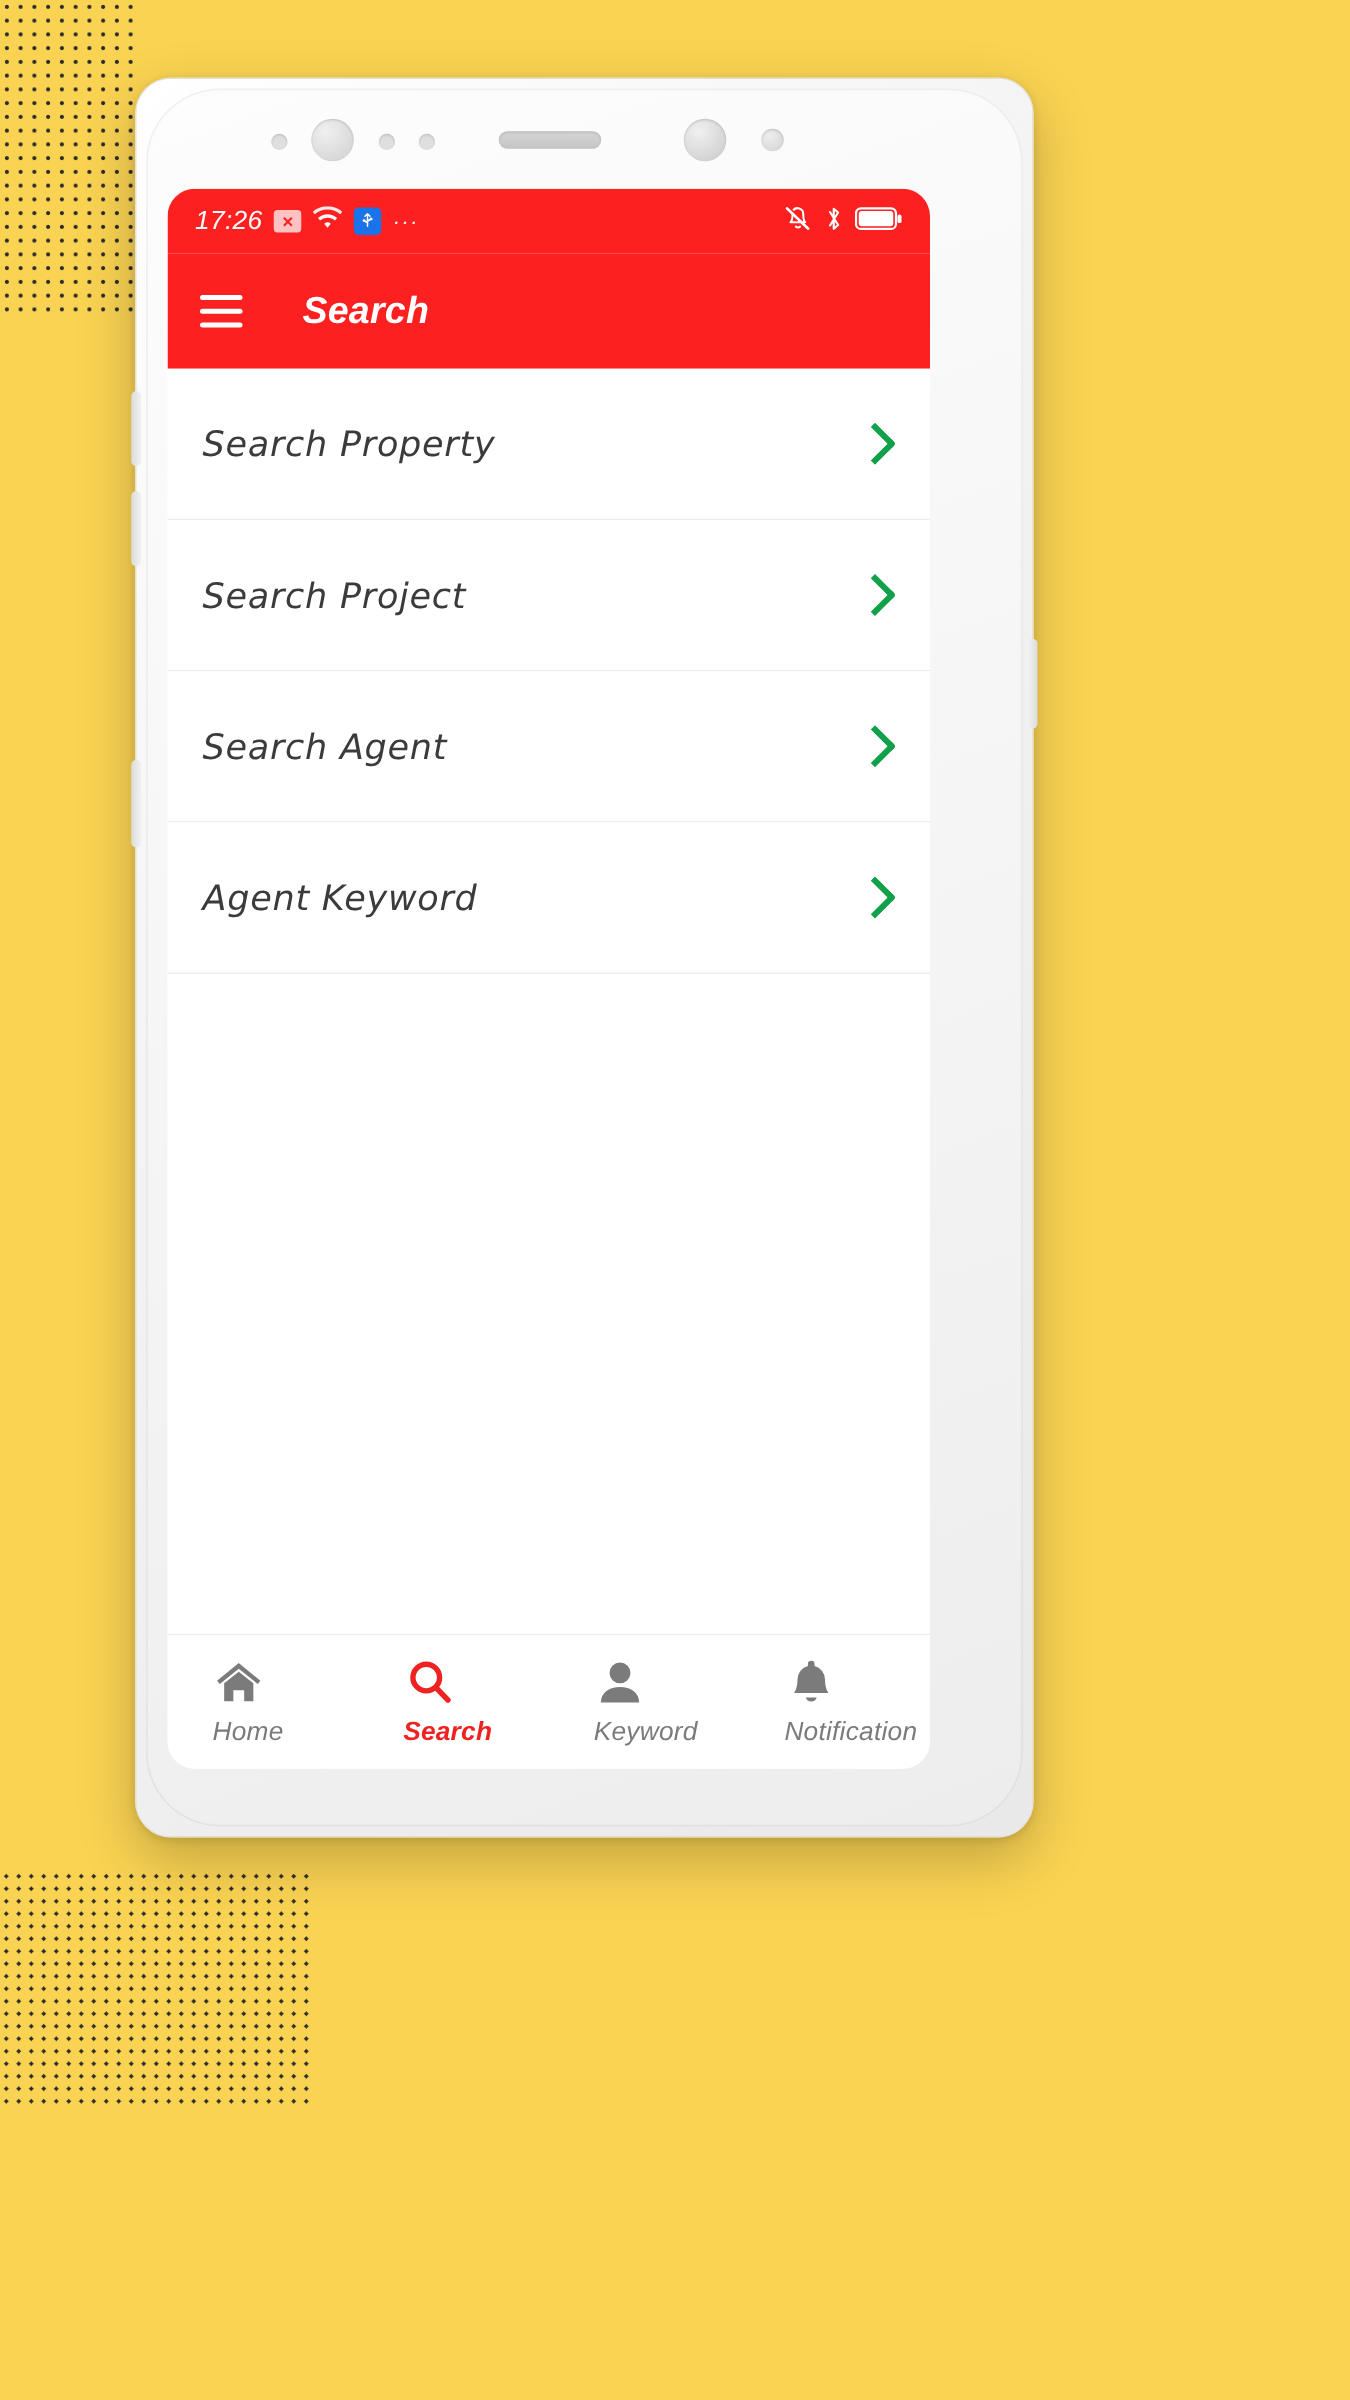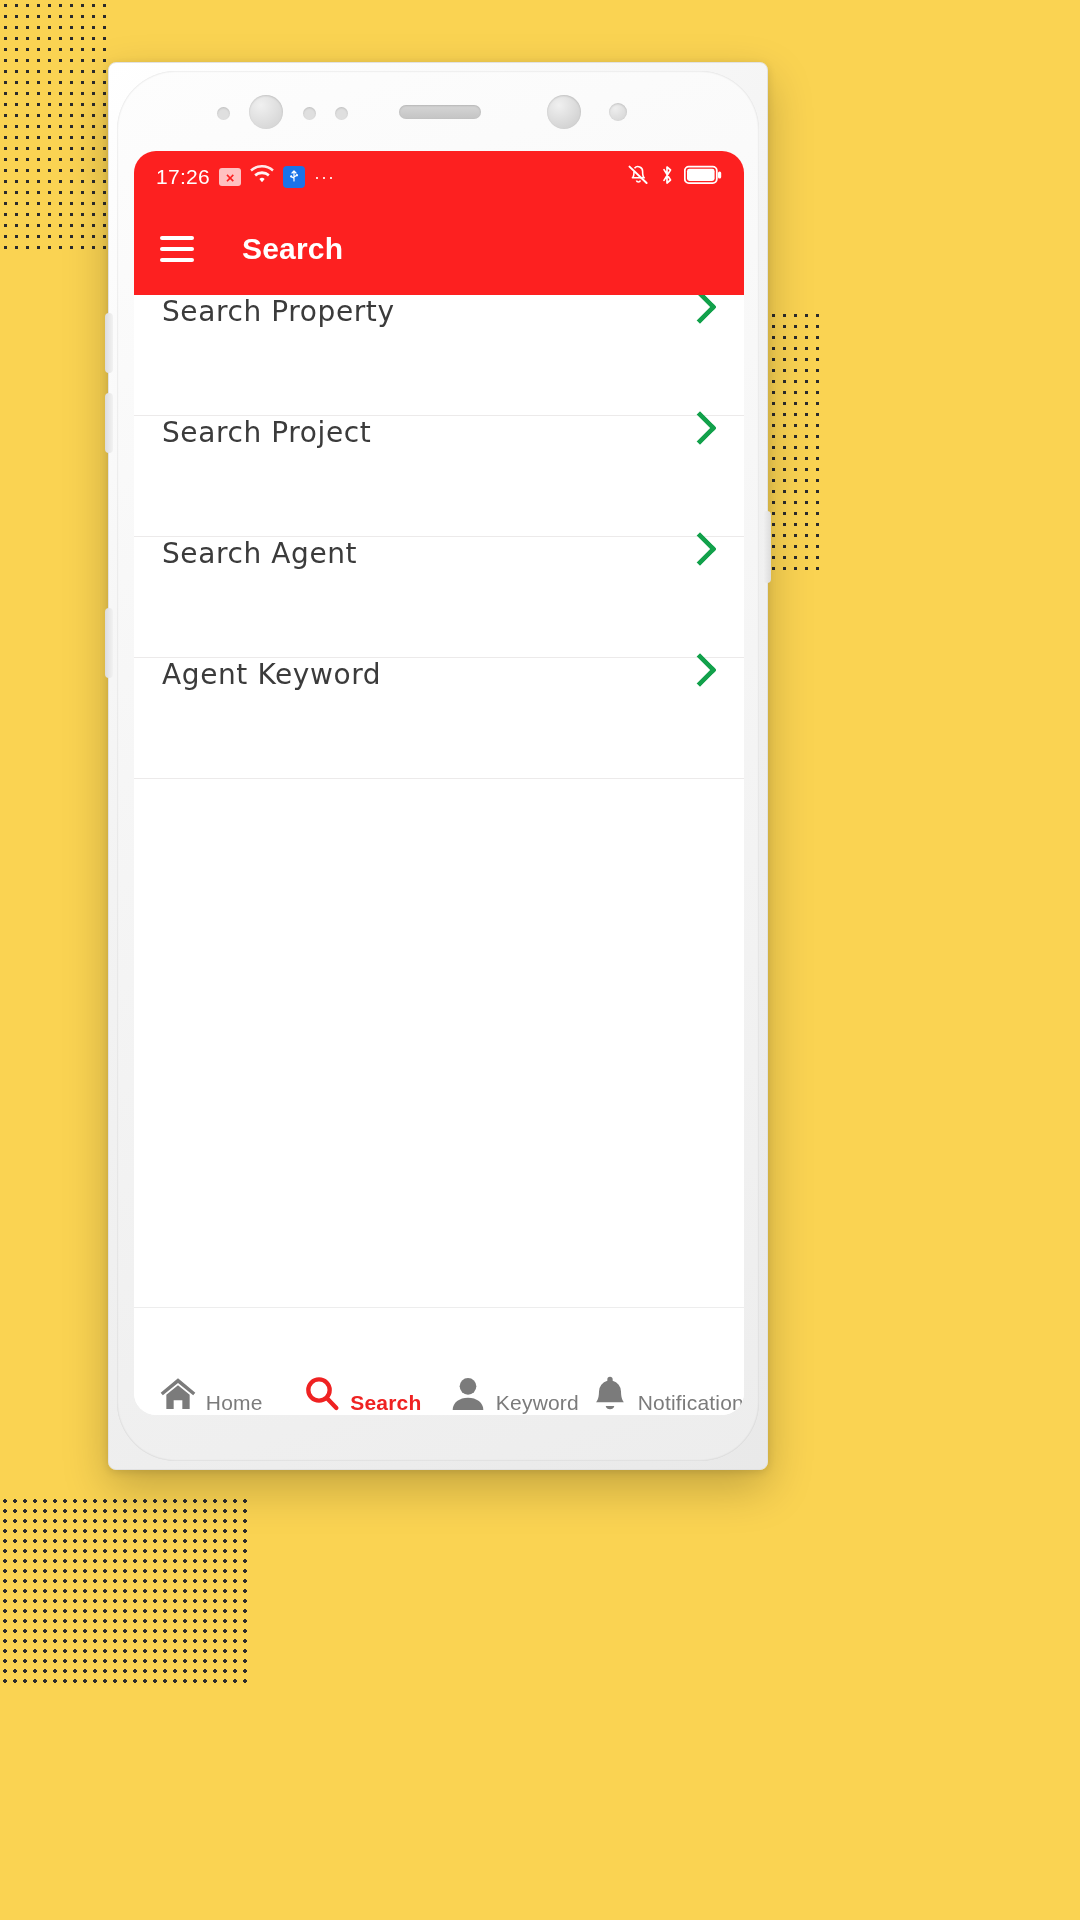--- a/index.html
+++ b/index.html
@@ -19,25 +19,26 @@
   }
   #dots-top-left   { left:0px;   top:0px;    width:112px; height:252px; }
   #dots-mid-right  { left:768px; top:310px;  width:56px;  height:260px; }
   #dots-bottom-left{ left:0px;   top:1496px; width:248px; height:190px;
                      background-size:10px 10px; }
 
   
   #phone {
     position:absolute;
     left:108px; top:62px;
-    width:660px; height:1408px;
-    border-radius:8px;
+    width:719px; height:1408px;
+    border-radius:29px;
     background:linear-gradient(135deg,#ffffff 0%,#f3f3f3 40%,#e9e9e9 100%);
     box-shadow:0 18px 46px rgba(0,0,0,.22), 0 2px 8px rgba(0,0,0,.12);
     border:1px solid #e2e2e2;
+    font-style:italic;
   }
   #phone-inner-bevel {
     position:absolute; left:8px; top:8px; right:8px; bottom:8px;
     border-radius:59px;
     background:linear-gradient(160deg,#fdfdfd,#ededed);
     box-shadow:inset 0 0 2px rgba(0,0,0,.18);
   }
   
   .side-btn {
     position:absolute; left:-4px; width:8px; border-radius:4px;
@@ -119,21 +120,21 @@
   #hamburger span { display:block; height:4px; background:#fff; border-radius:2px; }
   #app-title {
     color:#fff; font-size:30px; font-weight:bold;
     margin-left:48px; letter-spacing:.2px;
   }
 
   
   #search-list { flex:1 1 auto; background:#fff; overflow:hidden; }
   .list-row {
     height:121px;
-    display:flex; 
+    display:flex; align-items:center;
     padding:0 32px 0 28px;
     border-bottom:1px solid #eceaea;
     cursor:pointer;
     background:#fff;
   }
   .list-row-label {
     font-size:28px; color:#3b3b3b; letter-spacing:.6px;
     font-family:"DejaVu Sans", sans-serif;
   }
   .chev {
@@ -144,23 +145,24 @@
   }
 
   
   #bottom-nav {
     height:108px; flex:0 0 auto;
     background:#fff;
     border-top:1px solid #ededed;
     display:flex;
   }
   .nav-item {
-    flex:1 1 0; display:flex; flex-direction:row;
-    align-items:flex-end; justify-content:center; gap:7px;
+    flex:1 1 0; display:flex; flex-direction:column;
+    align-items:flex-start; justify-content:center; gap:7px;
     cursor:pointer;
+    margin-left:36px;
   }
   .nav-label { font-size:21px; color:#7b7b7b; letter-spacing:.2px; }
   .nav-item.active .nav-label { color:#ef2222; font-weight:600; }
   .nav-icon { width:42px; height:42px; display:flex; align-items:center; justify-content:center; }
   .nav-icon svg { width:40px; height:40px; display:block; }
 
   
   #bottom-bezel { position:absolute; left:8px; bottom:8px; right:8px; height:48px; }
 </style>
 </head>

